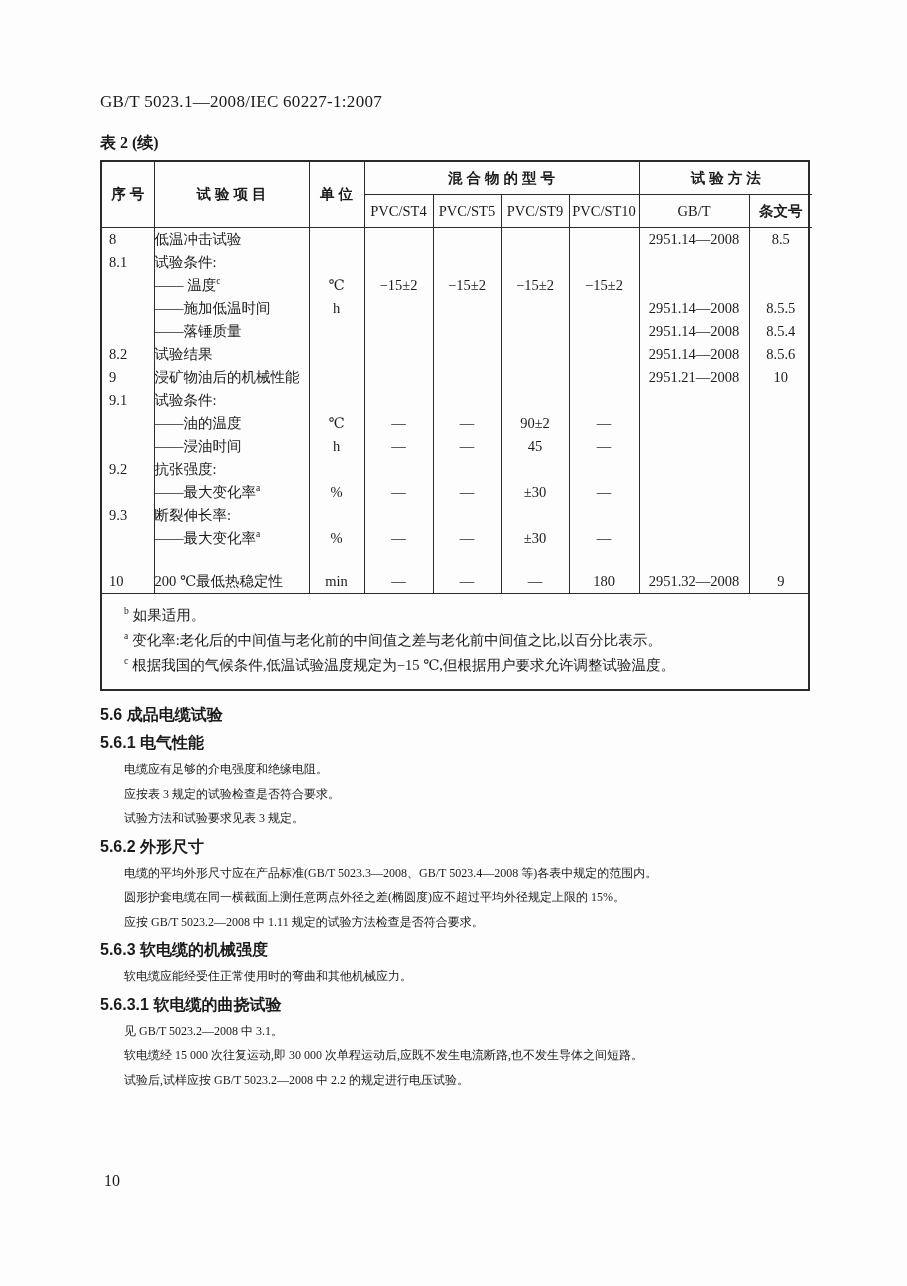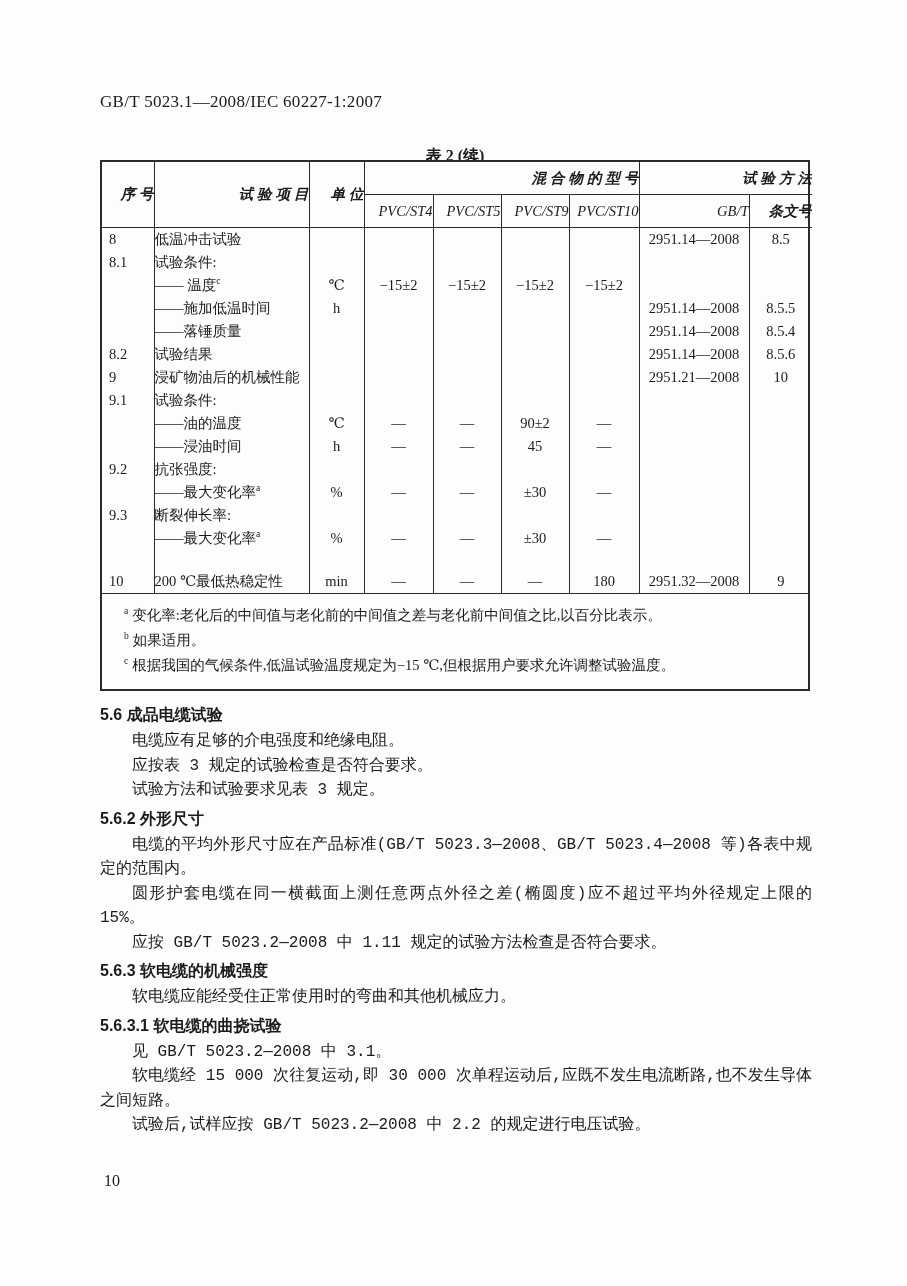--- a/index.html
+++ b/index.html
@@ -11,38 +11,37 @@
   }
   .page { position:relative; width:907px; height:1286px; overflow:hidden; }
 
   .doc-header {
     position:absolute; left:100px; top:92px;
     font-size:17px; font-weight:normal; letter-spacing:0.3px;
   }
 
   .table-caption {
     position:absolute; left:100px; top:133px; width:710px;
-    text-align:center; font-size:16px; font-weight:bold;margin-top:13px;
+    text-align:left; font-size:16px; font-weight:bold;
   }
 
   .std-table-wrap {
     position:absolute; left:100px; top:160px; width:710px;
     border:2px solid #2b2b2b;
     box-sizing:border-box;
     background:#fdfdfd;
   }
   table.std-table { border-collapse:collapse; width:100%; table-layout:fixed; }
   .std-table th, .std-table td { padding:0; overflow:hidden; white-space:nowrap; }
 
   .std-table thead th {
     border:1px solid #2b2b2b;
     font-size:14.5px; font-weight:bold;
-    height:32px; text-align:right; vertical-align:middle;
+    height:32px; text-align:center; vertical-align:middle;
     font-family:"Liberation Sans","DejaVu Sans",sans-serif;
-    font-style:italic;
   }
   .std-table thead th.th-latin {
     font-family:"Liberation Serif","DejaVu Serif",serif;
     font-weight:normal; font-size:14.5px;
   }
   .std-table thead tr th:first-child { border-left:none; }
   .std-table thead tr th:last-child { border-right:none;margin-left:48px; }
   .std-table thead tr:first-child th { border-top:none; }
 
   .std-table tbody td {
@@ -68,22 +67,22 @@
   .footnote { line-height:25px; }
   .footnote sup { margin-right:4px; }
 
   .sections { position:absolute; left:100px; top:699px; width:712px; }
   .sec-heading {
     font-family:"Liberation Sans","DejaVu Sans",sans-serif;
     font-weight:bold; font-size:16px; line-height:24px;
     margin:4px 0 2px 0;
   }
   .sec-para {
-    font-size:16px; line-height:24.5px;
-    text-indent:2em; text-align:justify;font-family:Liberation Mono, monospace;
+    font-size:12px; line-height:24.5px;
+    text-indent:2em; text-align:justify;
   }
 
   .page-number {
     position:absolute; left:104px; top:1172px;
     font-size:16px;
   }
 </style>
 </head>
 <body>
 
@@ -296,28 +295,29 @@
             <td class="col-val">—</td>
             <td class="col-val">—</td>
             <td class="col-val">—</td>
             <td class="col-val">180</td>
             <td class="col-gbt">2951.32—2008</td>
             <td class="col-clause">9</td>
           </tr>
         </tbody>
     </table>
     <div class="footnotes">
+        <div class="footnote"><sup>b</sup><span>如果适用。</span></div>
         <div class="footnote"><sup>a</sup><span>变化率:老化后的中间值与老化前的中间值之差与老化前中间值之比,以百分比表示。</span></div>
-        <div class="footnote"><sup>b</sup><span>如果适用。</span></div>
         <div class="footnote"><sup>c</sup><span>根据我国的气候条件,低温试验温度规定为−15 ℃,但根据用户要求允许调整试验温度。</span></div>
       </div>
   </div>
 
   <div class="sections">
       <div class="sec-heading">5.6  成品电缆试验</div>
+      <div class="sec-heading">5.6.1  电气性能</div>
       <div class="sec-para">电缆应有足够的介电强度和绝缘电阻。</div>
       <div class="sec-para">应按表 3 规定的试验检查是否符合要求。</div>
       <div class="sec-para">试验方法和试验要求见表 3 规定。</div>
       <div class="sec-heading">5.6.2  外形尺寸</div>
       <div class="sec-para">电缆的平均外形尺寸应在产品标准(GB/T 5023.3—2008、GB/T 5023.4—2008 等)各表中规定的范围内。</div>
       <div class="sec-para">圆形护套电缆在同一横截面上测任意两点外径之差(椭圆度)应不超过平均外径规定上限的 15%。</div>
       <div class="sec-para">应按 GB/T 5023.2—2008 中 1.11 规定的试验方法检查是否符合要求。</div>
       <div class="sec-heading">5.6.3  软电缆的机械强度</div>
       <div class="sec-para">软电缆应能经受住正常使用时的弯曲和其他机械应力。</div>
       <div class="sec-heading">5.6.3.1  软电缆的曲挠试验</div>

